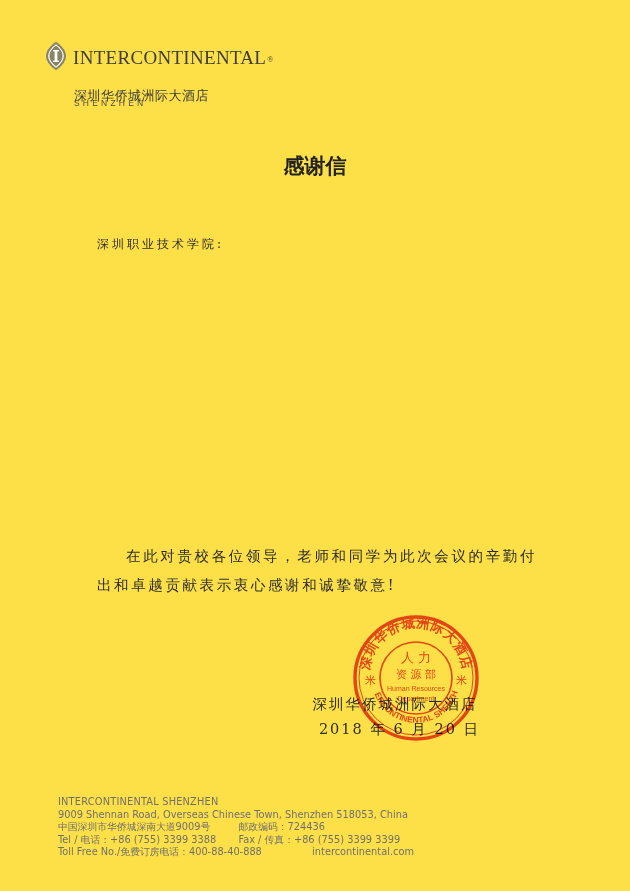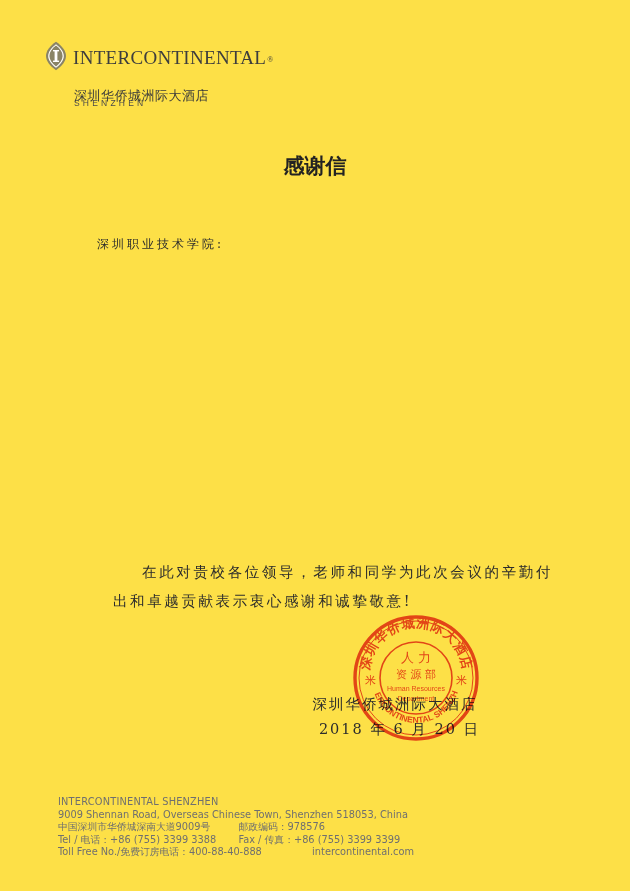--- a/index.html
+++ b/index.html
@@ -94,21 +94,21 @@
     </svg>
     <div class="logo-wordmark"><span>INTERCONTINENTAL</span><span class="reg">®</span></div>
     <div class="logo-city">SHENZHEN</div>
     <div class="logo-cn">深圳华侨城洲际大酒店</div>
   </div>
 
   <div class="doc-title">感谢信</div>
 
   <div class="salutation">深圳职业技术学院:</div>
 
-  <p class="para para-2" style="margin:16px">在此对贵校各位领导，老师和同学为此次会议的辛勤付出和卓越贡献表示衷心感谢和诚挚敬意!</p>
+  <p class="para para-2" style="margin:0">在此对贵校各位领导，老师和同学为此次会议的辛勤付出和卓越贡献表示衷心感谢和诚挚敬意!</p>
 
   <div class="signature">
     <span class="sig-name">深圳华侨城洲际大酒店</span>
     <span class="sig-date">2018 年 6 月 20 日</span>
   </div>
 
   <svg class="stamp" viewBox="0 0 128 128">
     <defs>
       <path id="arcTop" d="M 18 70 A 47 47 0 1 1 110 70"></path>
       <path id="arcBottom" d="M 22 78 A 44 44 0 0 0 106 78"></path>
@@ -129,21 +129,21 @@
     <text x="64" y="77" text-anchor="middle" font-family="Liberation Sans, sans-serif" font-size="7" fill="#e0322f">Human Resources</text>
     <text x="64" y="87" text-anchor="middle" font-family="Liberation Sans, sans-serif" font-size="7" fill="#e0322f">Department</text>
   </svg>
 
   <div class="footer">
     <div class="row brand">INTERCONTINENTAL SHENZHEN</div>
     <div class="row">9009 Shennan Road, Overseas Chinese Town, Shenzhen 518053, China</div>
     <div class="row">
       <span>中国深圳市华侨城深南大道9009号</span>
       <span class="gap" style="width:22px"></span>
-      <span>邮政编码：978576</span>
+      <span>邮政编码：724436</span>
     </div>
     <div class="row">
       <span>Tel / 电话：+86 (755) 3399 3388</span>
       <span class="gap" style="width:16px"></span>
       <span>Fax / 传真：+86 (755) 3399 3399</span>
     </div>
     <div class="row">
       <span>Toll Free No./免费订房电话：400-88-40-888</span>
       <span class="gap" style="width:44px"></span>
       <span>intercontinental.com</span>

